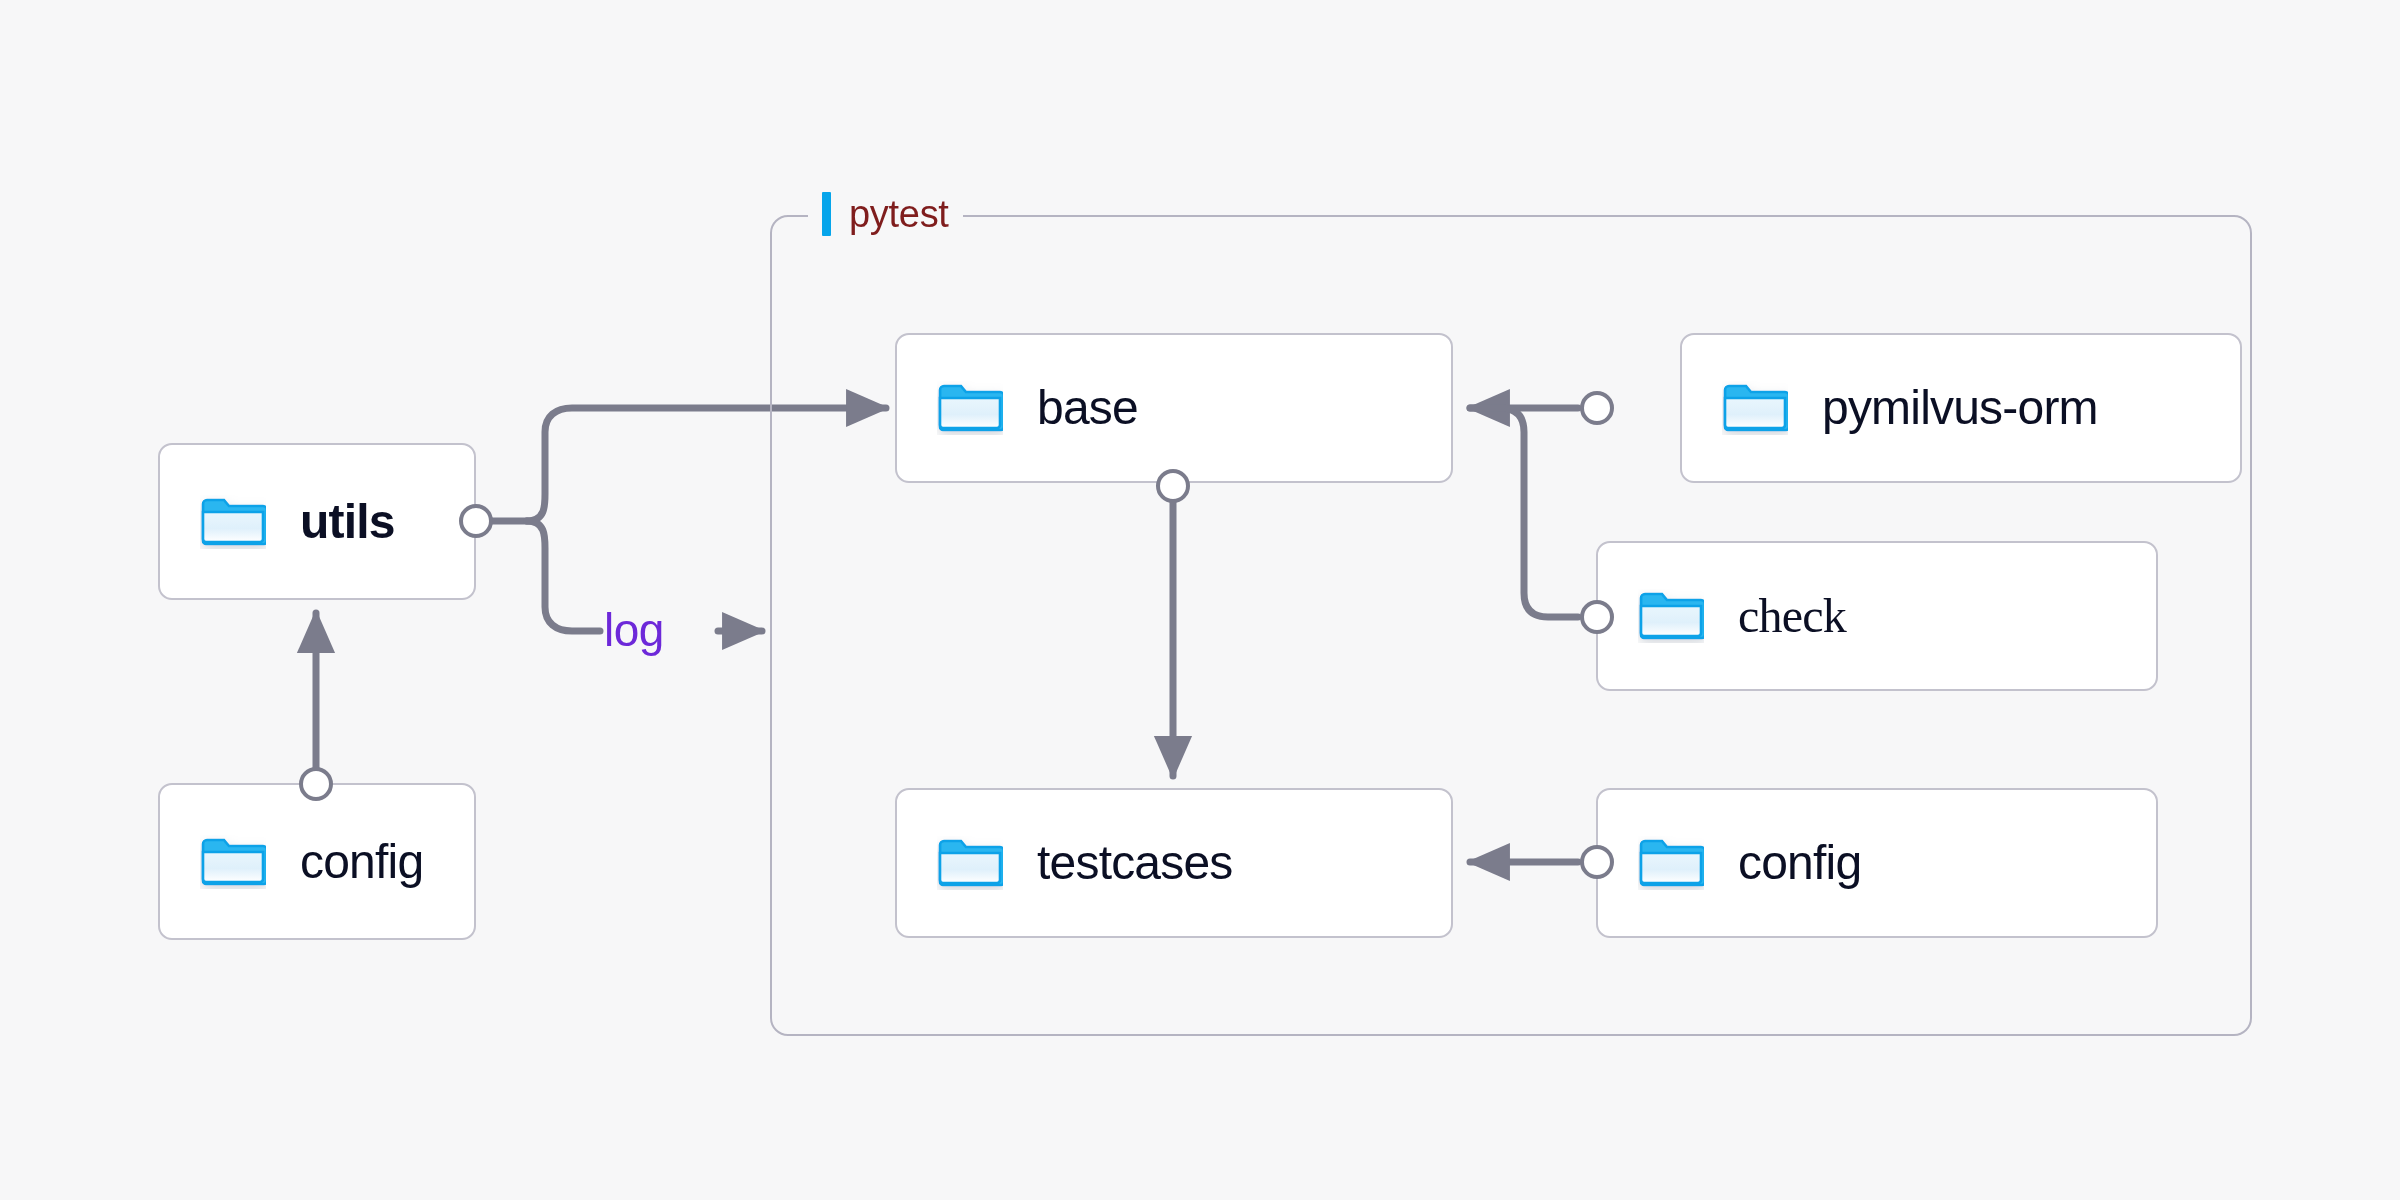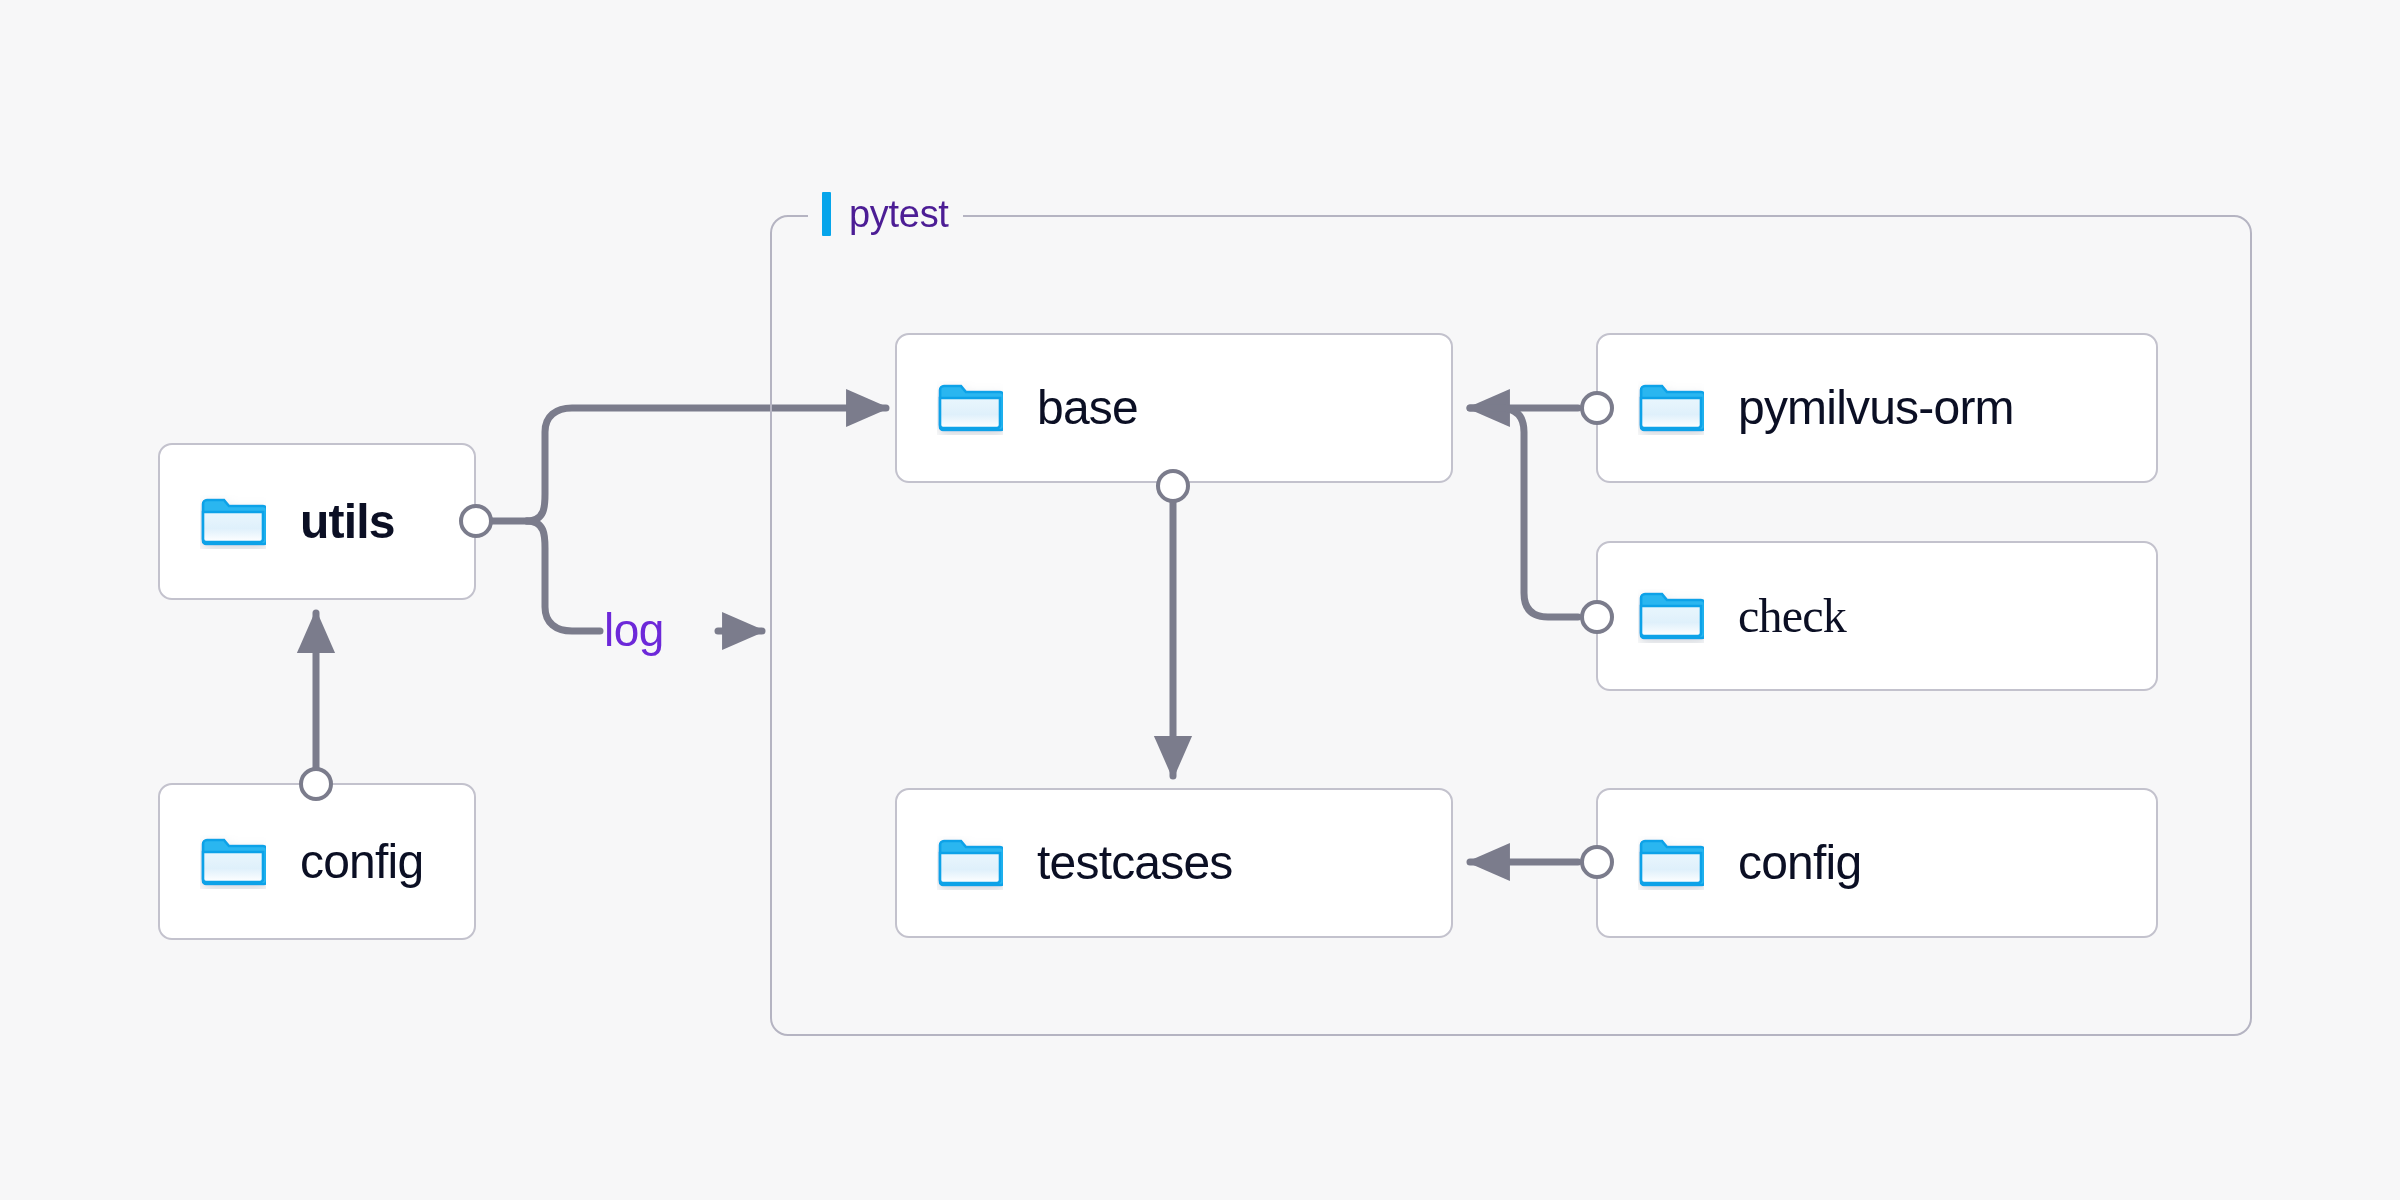--- a/index.html
+++ b/index.html
@@ -22,21 +22,21 @@
     border-radius:18px;
     background:transparent;
   }
   .group-label{
     position:absolute;
     display:flex;align-items:center;gap:18px;
     background:#f7f7f8;
     padding:0 14px;
     height:46px;
     font-size:38px;
-    color:#4c1d95;
+    color:#7f1d1d;
     letter-spacing:-0.3px;
     white-space:nowrap;
   }
   .group-label .tick{
     display:block;width:9px;height:44px;border-radius:1px;
     background:#06a5eb;
   }
 
   
   .node{
@@ -167,21 +167,21 @@
   <div class="node" style="left:895px;top:788px;width:558px;height:150px;">
     <svg class="folder" viewBox="0 0 66 54">
       <g filter="url(#fsh)">
         <path d="M3,9 a4,4 0 0 1 4,-4 h17 l5,6 h34 a4,4 0 0 1 4,4 v31 a3,3 0 0 1 -3,3 h-58 a3,3 0 0 1 -3,-3 z" fill="#29b6f0" stroke="#0aa2e8" stroke-width="2.6"></path>
         <path d="M3,17 h60 v27 a3,3 0 0 1 -3,3 h-54 a3,3 0 0 1 -3,-3 z" fill="url(#folderFill)" stroke="#0aa2e8" stroke-width="2.6"></path>
       </g>
     </svg>
     <span class="node-label">testcases</span>
   </div>
 
-  <div class="node" style="left:1596px;top:333px;width:562px;height:150px;">
+  <div class="node" style="left:1680px;top:333px;width:562px;height:150px;">
     <svg class="folder" viewBox="0 0 66 54">
       <g filter="url(#fsh)">
         <path d="M3,9 a4,4 0 0 1 4,-4 h17 l5,6 h34 a4,4 0 0 1 4,4 v31 a3,3 0 0 1 -3,3 h-58 a3,3 0 0 1 -3,-3 z" fill="#29b6f0" stroke="#0aa2e8" stroke-width="2.6"></path>
         <path d="M3,17 h60 v27 a3,3 0 0 1 -3,3 h-54 a3,3 0 0 1 -3,-3 z" fill="url(#folderFill)" stroke="#0aa2e8" stroke-width="2.6"></path>
       </g>
     </svg>
     <span class="node-label">pymilvus-orm</span>
   </div>
   <span class="port" style="left:1597px;top:408px;"></span>
 

